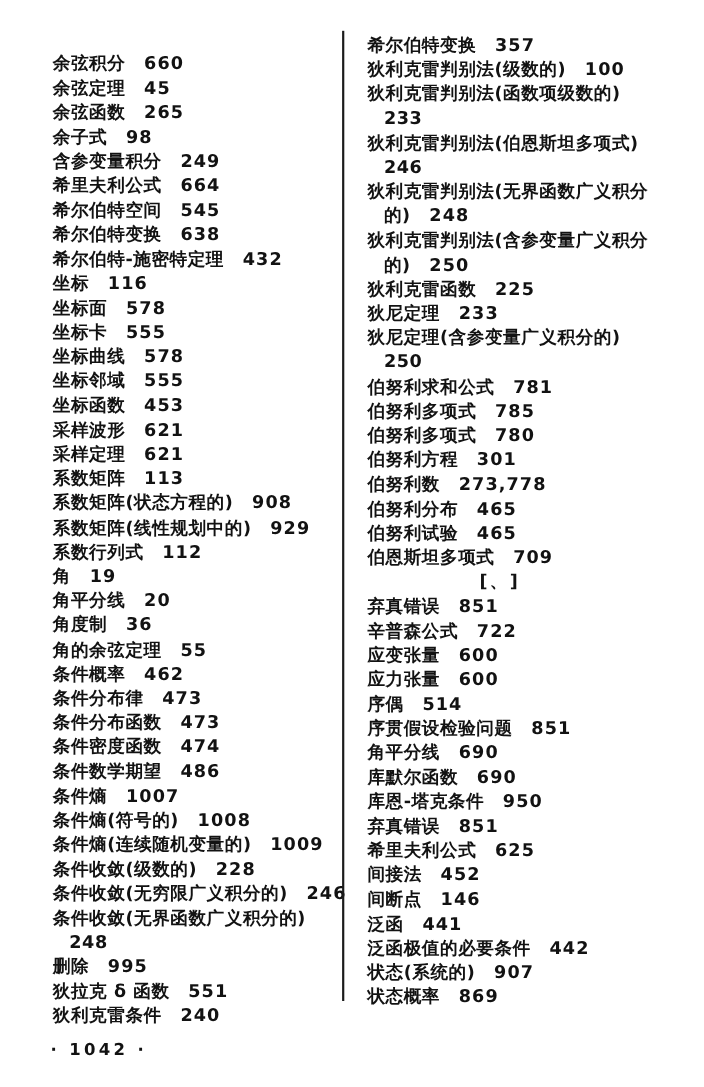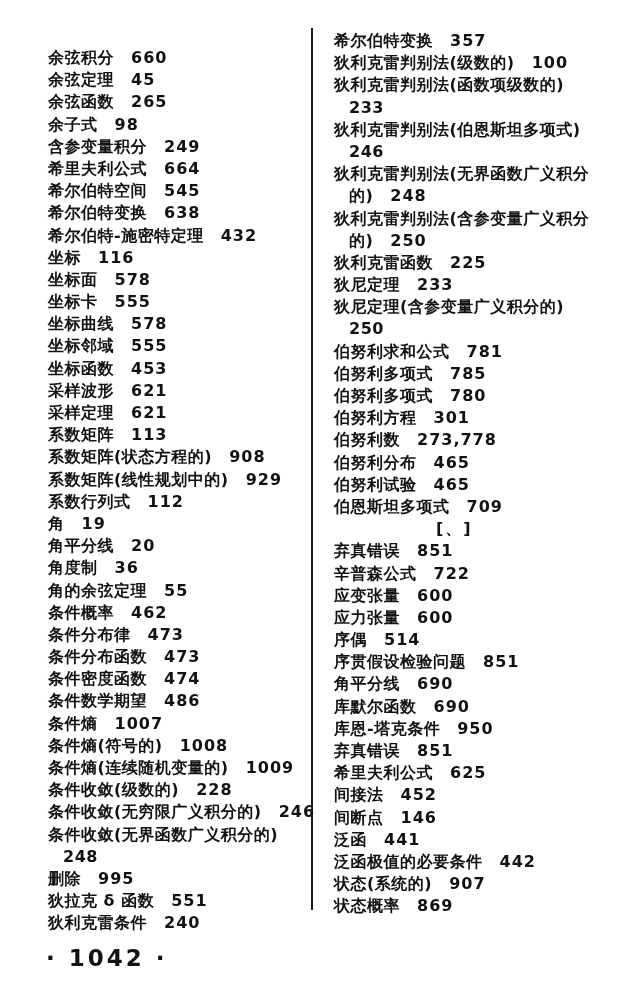--- a/index.html
+++ b/index.html
@@ -45,21 +45,21 @@
   }
   .indent { padding-left: 15px; }
   .section {
     padding-left: 102px;
     letter-spacing: 2px;
   }
   .folio {
     position: absolute;
     left: 46px;
     top: 945px;
-    font-size: 23px;
+    font-size: 15px;
     font-weight: 700;
     letter-spacing: 3px;
   }
 </style>
 </head>
 <body>
 
 <div class="page">
   <div class="col col-left">
       <div class="line"><span class="term">余弦积分</span><span class="pageref">660</span></div>

